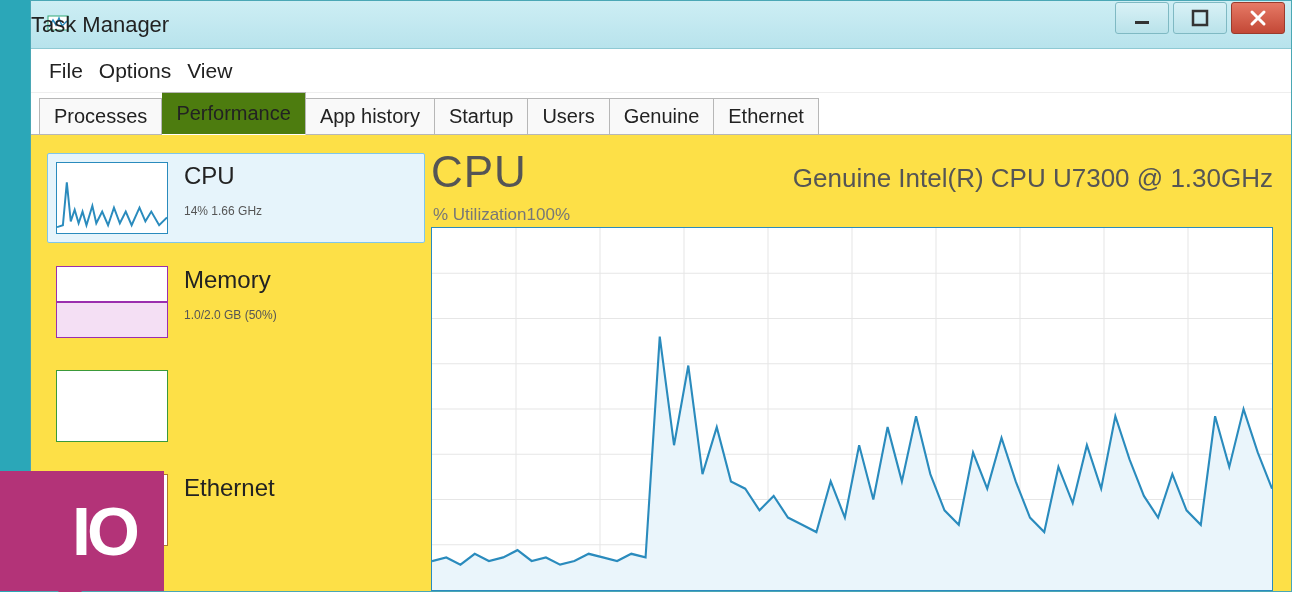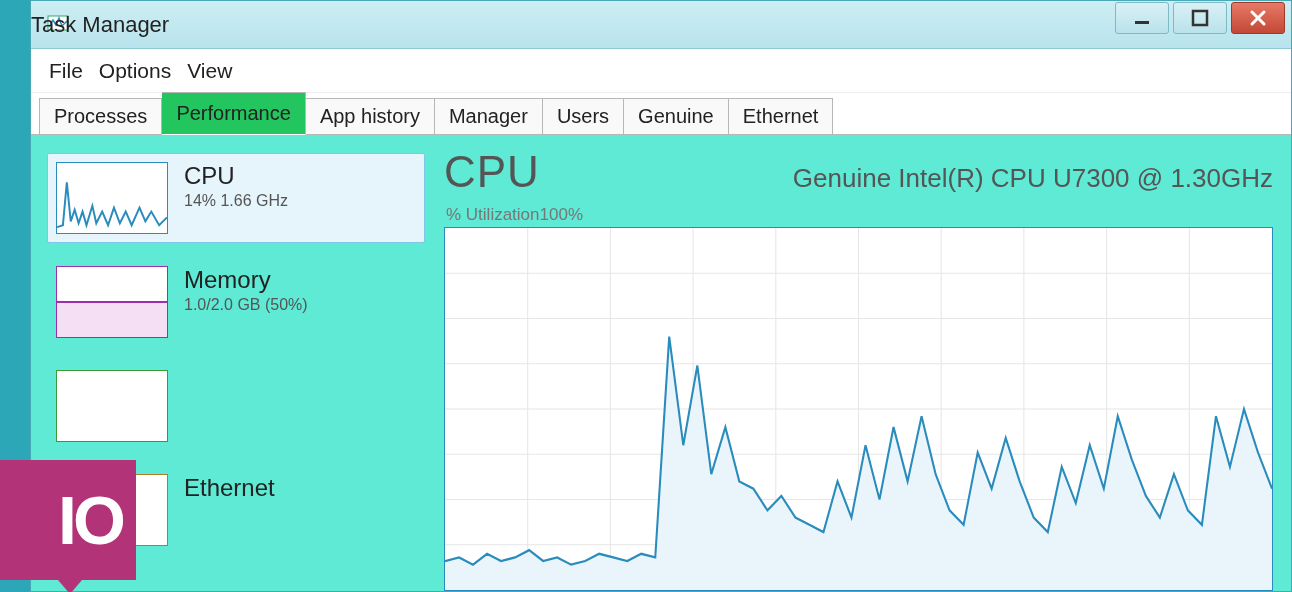--- a/index.html
+++ b/index.html
@@ -56,47 +56,47 @@
     font-size: 20px; color: #222;
     padding: 6px 14px 6px 14px;
     background: #f9f9f9;
     border: 1px solid #b7b7b7;
     border-bottom: 1px solid #b7b7b7;
     margin-right: 0px;
     position: relative;
   }
   .tab + .tab { border-left: none; }
   .tab.active {
-    background: #22c55e;
+    background: #4d7c0f;
     border-bottom: 1px solid #fff;
     padding-top: 9px; padding-bottom:9px;
     z-index: 2;
   }
 
-  .content { flex: 1; display: flex; background:#5eead4; overflow:hidden;gap:13px;}
+  .content { flex: 1; display: flex; background:#fde047; overflow:hidden;}
   .sidebar { width: 400px; padding: 18px 6px 0 16px; display:flex; flex-direction:column; gap:14px; }
   .side-item { display:flex; align-items:flex-start; gap:16px; padding:8px; border:1px solid transparent; border-radius:2px;}
   .side-item.selected { background:#e6f4fb; border:1px solid #7fc6ea; }
   .thumb { width:112px; height:72px; border:1px solid #888; background:#fff; position:relative; }
   .thumb svg { width:100%; height:100%; display:block;}
   .side-text { display:flex; flex-direction:column; }
   .side-title { font-size:24px; color:#222; }
-  .side-sub { font-size:16px; color:#555; margin-top:2px;}
+  .side-sub { font-size:12px; color:#555; margin-top:14px;}
 
   .main { flex:1; padding: 12px 18px 0 0; display:flex; flex-direction:column;}
   .main-header { display:flex; align-items:baseline; gap:50px; margin-bottom:8px;}
   .main-title { font-size:44px; color:#555; font-weight:400; letter-spacing:1px;}
   .main-sub { font-size:26px; color:#555; margin-left:auto;text-align:center;}
   .chart-labels { display:flex; justify-content:flex-start; font-size:17px; color:#777; padding: 0 2px 2px 2px;}
   .chart-box { flex:1; border:1px solid #2a8bbd; position:relative; background:#fff;}
   .chart-box svg { width:100%; height:100%; display:block; position:absolute; inset:0;}
 
   .io-badge {
-    position: absolute; left: 0; bottom: 12px;
-    width: 136px; height: 120px;
+    position: absolute; left: 0; bottom: 1px;
+    width: 164px; height: 120px;
     background: #b33378;
     display:flex; align-items:center; justify-content:center;padding-left:44px;
   }
   .io-badge::after{
     content:""; position:absolute; bottom:-14px; left:58px;
     border-left:12px solid transparent; border-right:12px solid transparent;
     border-top:14px solid #b33378;
   }
   .io-text { color:#fff; font-size:68px; font-weight:700; letter-spacing:-4px; font-family: Arial, sans-serif;}
 </style>
@@ -136,21 +136,21 @@
     <span class="menu-item">File</span>
     <span class="menu-item">Options</span>
     <span class="menu-item">View</span>
   </div>
 
   <div class="tabstrip">
     <div class="tabs-inner">
       <div class="tab">Processes</div>
       <div class="tab active">Performance</div>
       <div class="tab">App history</div>
-      <div class="tab">Manager</div>
+      <div class="tab">Startup</div>
       <div class="tab">Users</div>
       <div class="tab">Genuine</div>
       <div class="tab">Ethernet</div>
     </div>
   </div>
 
   <div class="content">
 
     <div class="sidebar">
 

